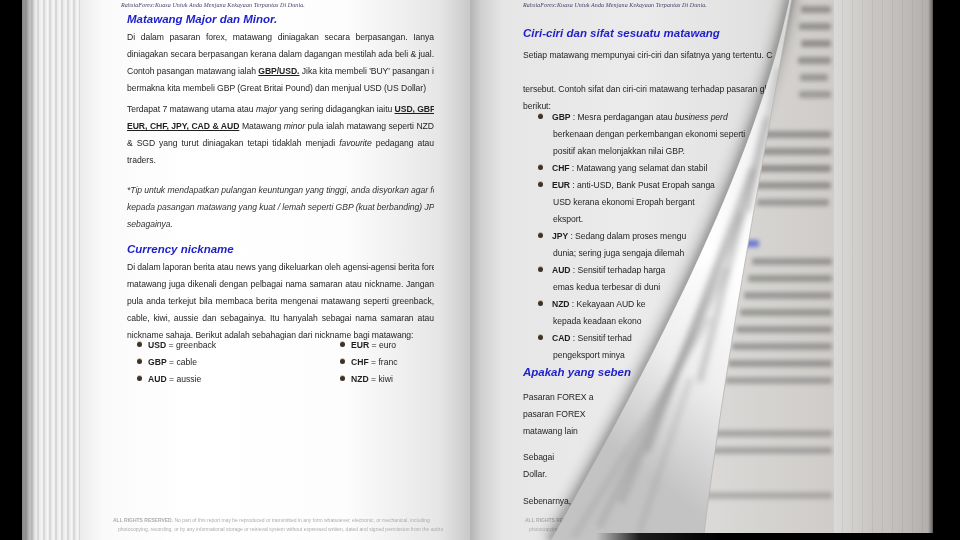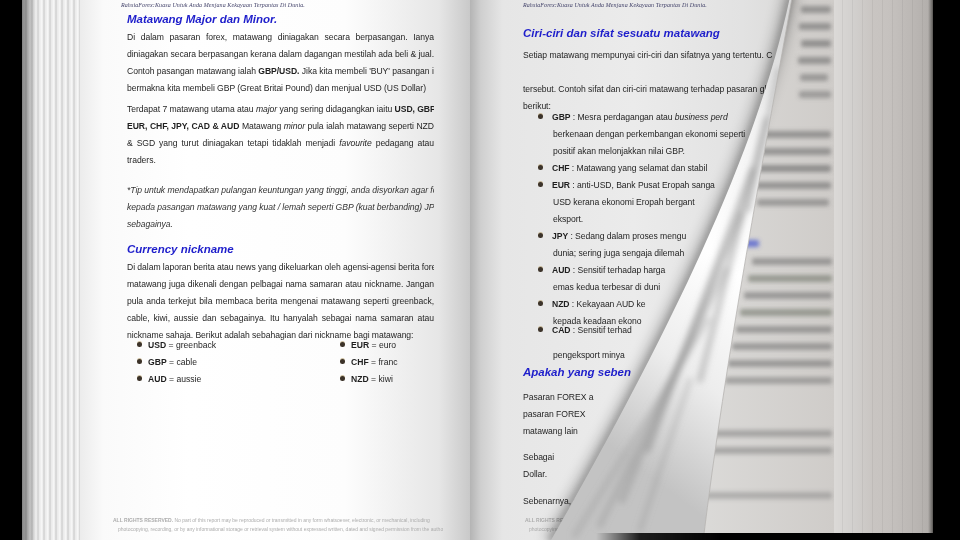--- a/index.html
+++ b/index.html
@@ -28,21 +28,21 @@
   .j{text-align:justify;text-align-last:justify;}
   .tip{font-style:italic;color:#333;}
   .rln{position:absolute;left:0;font-size:8.6px;color:#1f1f1f;white-space:nowrap;letter-spacing:-.05px;}
   .cur{left:15px;}
   .cont{left:30px;}
   .blt{display:inline-block;width:5px;height:5px;background:#3c332a;border-radius:50% 50% 45% 45%;
        box-shadow:0 -1px 0 rgba(150,120,50,.45);margin-right:9px;vertical-align:1px;}
   .nick{position:absolute;font-size:8.6px;color:#1f1f1f;white-space:nowrap;}
   .nick .blt{margin-right:6px;}
   .foot{position:absolute;font-size:5px;line-height:6px;color:#adadad;white-space:nowrap;overflow:hidden;}
-  .b{font-weight:bold;}
+  .b{font-weight:bold;text-decoration:underline;}
   .i{font-style:italic;}
   
   svg.curl{position:absolute;left:0;top:0;pointer-events:none;}
   .curl-hit{pointer-events:auto;cursor:pointer;}
 </style>
 </head>
 <body>
 
 <div class="edgeL"></div>
 <div class="pageL"></div>
@@ -106,21 +106,21 @@
 
   <div class="rln cur" style="top:231px"><span class="blt"></span><b>JPY</b><span><span> : Sedang dalam proses mengu</span></span></div>
   <div class="rln cont" style="top:248px">dunia; sering juga sengaja dilemah</div>
 
   <div class="rln cur" style="top:265px"><span class="blt"></span><b>AUD</b><span><span> : Sensitif terhadap harga</span></span></div>
   <div class="rln cont" style="top:282px">emas kedua terbesar di duni</div>
 
   <div class="rln cur" style="top:299px"><span class="blt"></span><b>NZD</b><span><span> : Kekayaan AUD ke</span></span></div>
   <div class="rln cont" style="top:316px">kepada keadaan ekono</div>
 
-  <div class="rln cur" style="top:325px"><span class="blt"></span><b>CAD</b><span><span> : Sensitif terhad</span></span></div>
+  <div class="rln cur" style="top:333px"><span class="blt"></span><b>CAD</b><span><span> : Sensitif terhad</span></span></div>
   <div class="rln cont" style="top:350px">pengeksport minya</div>
 
   <div class="h1" style="left:0;top:366px">Apakah yang seben</div>
 
   <div class="rln" style="top:392px"><span>Pasaran FOREX a</span></div>
   <div class="rln" style="top:409px"><span>pasaran FOREX</span></div>
   <div class="rln" style="top:426px"><span>matawang lain</span></div>
 
   <div class="rln" style="top:452px"><span>Sebagai</span></div>
   <div class="rln" style="top:469px"><span>Dollar.</span></div>

